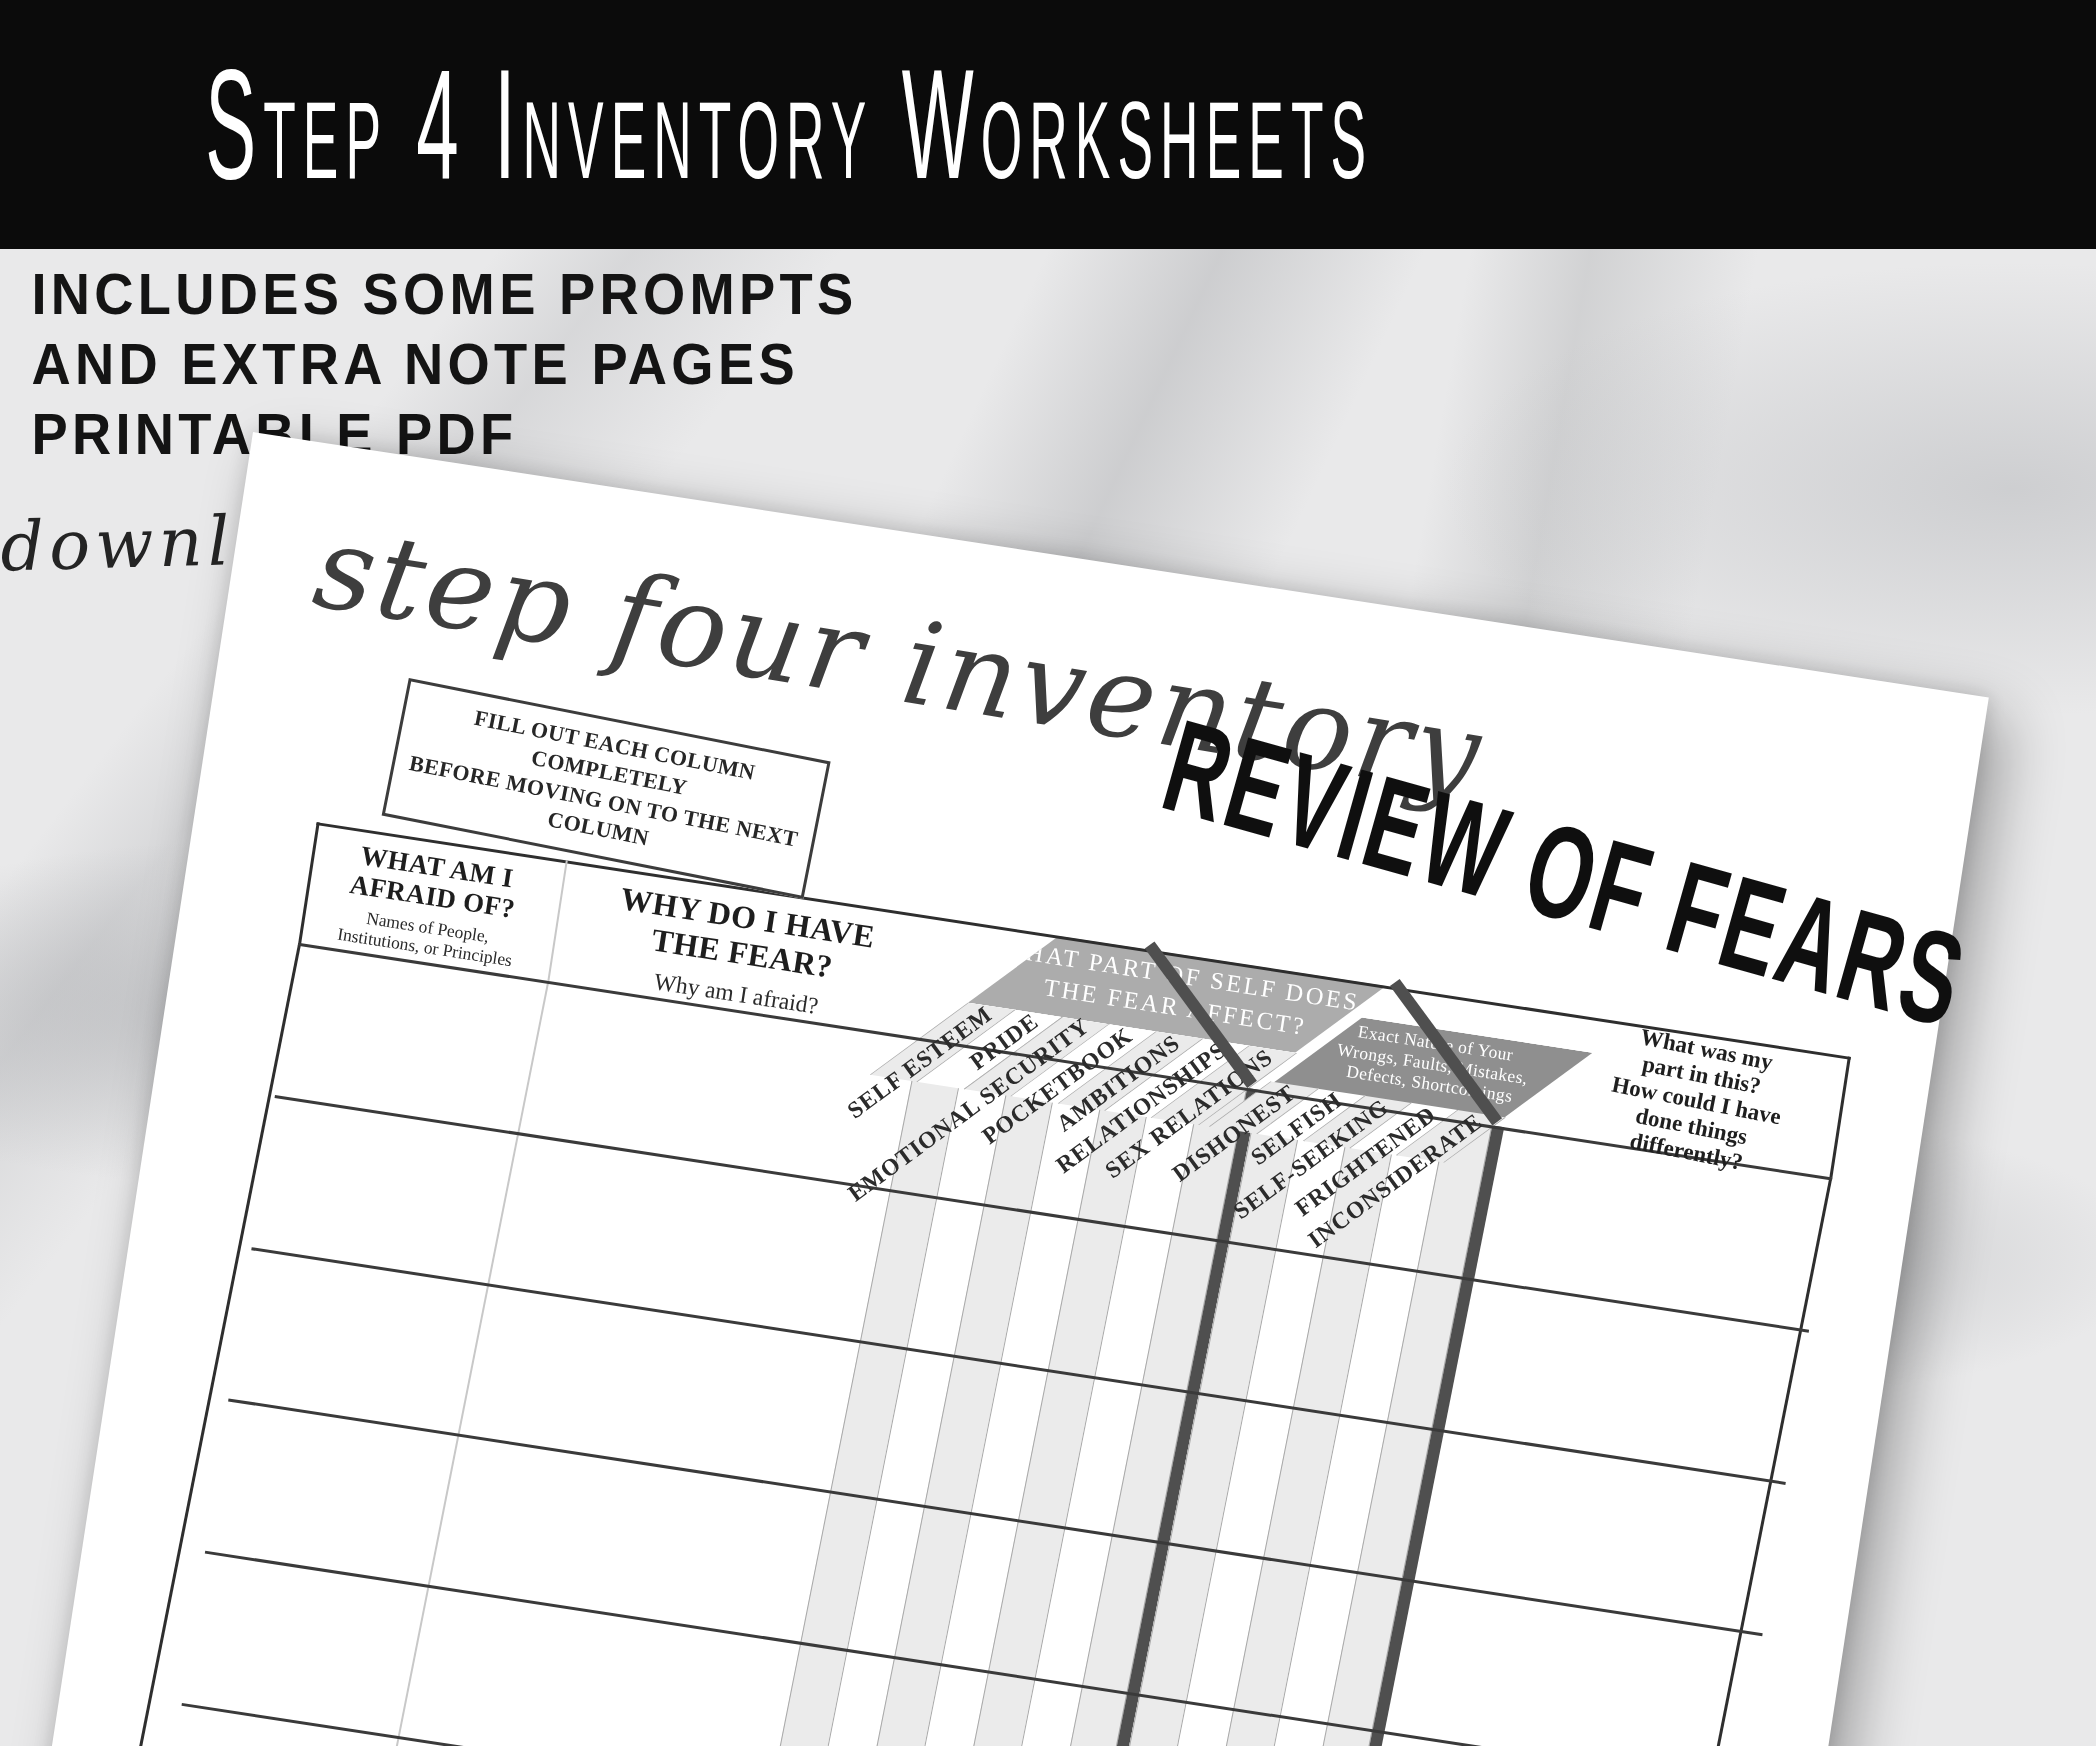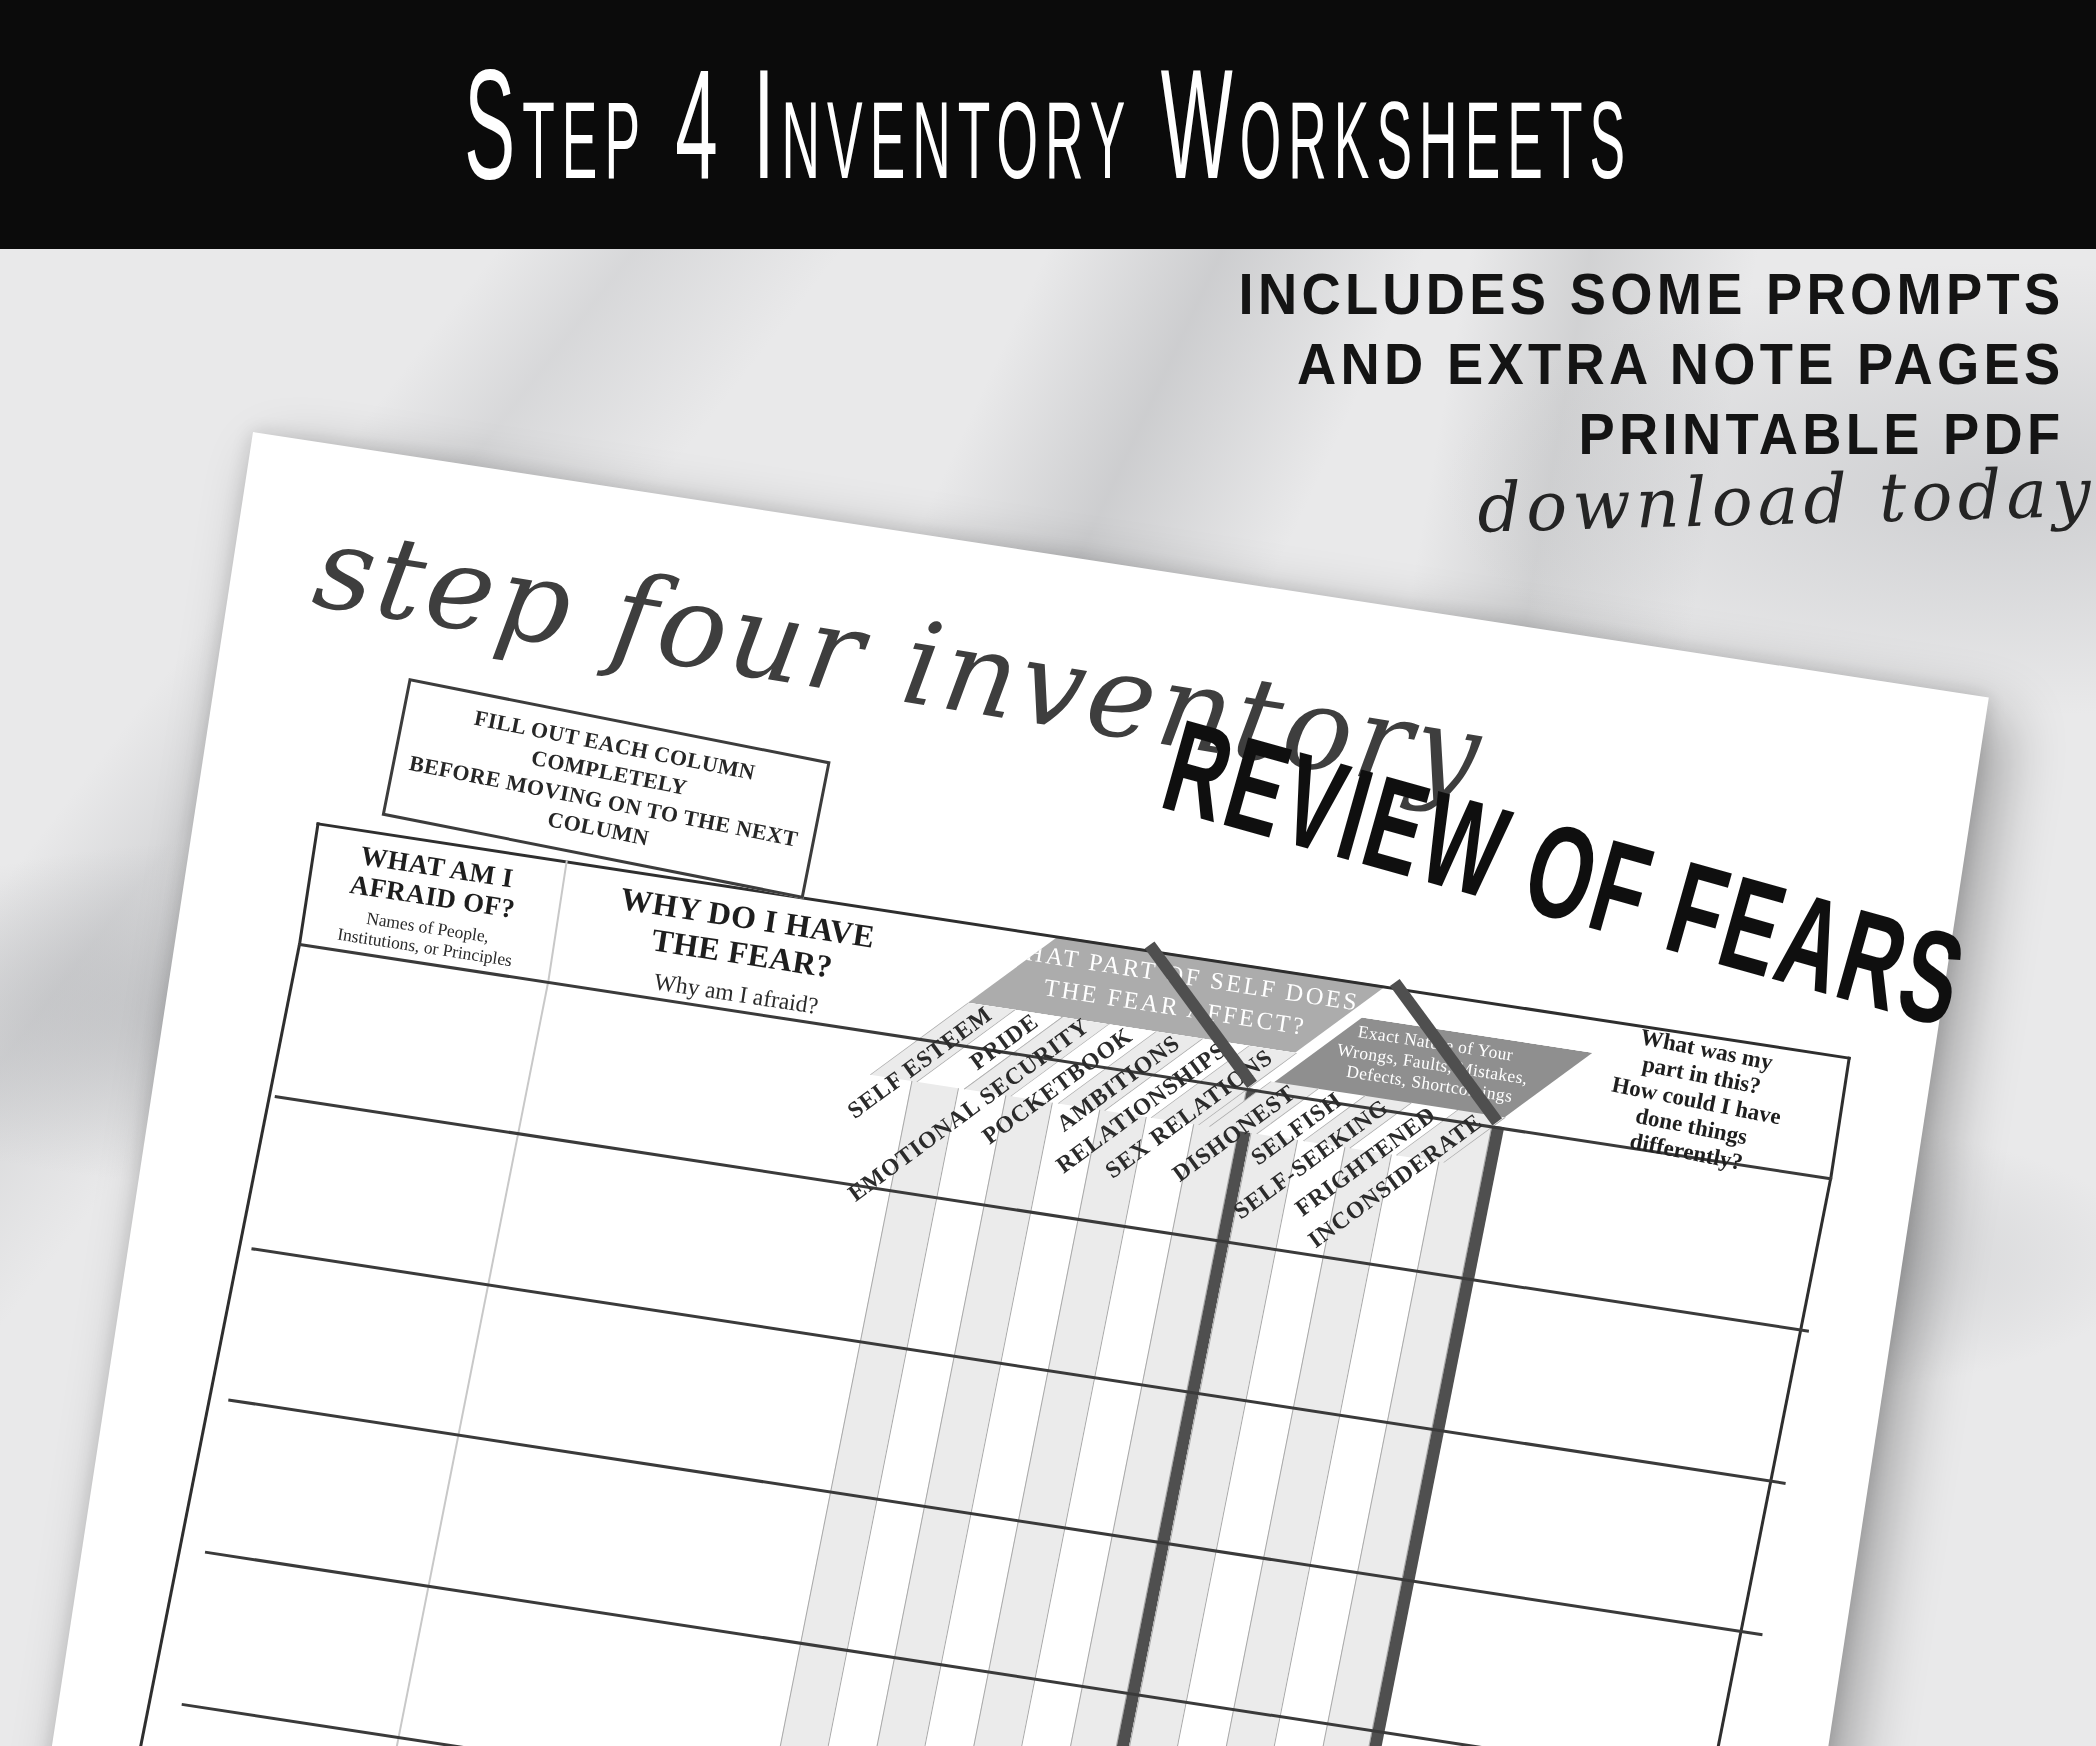--- a/index.html
+++ b/index.html
@@ -11,30 +11,30 @@
       radial-gradient(ellipse 611px 227px at 85% 72%, rgba(158,160,164,.38), transparent 60%),
       radial-gradient(ellipse 873px 349px at 96% 28%, rgba(168,170,174,.42), transparent 65%),
       linear-gradient(115deg, transparent 40%, rgba(140,142,146,.30) 46%, transparent 53%),
       linear-gradient(100deg, transparent 63%, rgba(148,150,152,.28) 68%, transparent 75%),
       linear-gradient(128deg, transparent 20%, rgba(152,154,158,.22) 24%, transparent 30%);
     font-family:"Liberation Serif", serif;
   }
   
   .banner{
     position:absolute;left:0;top:0;width:2096px;height:249px;background:#0b0b0b;
-    display:flex;align-items:center;justify-content:center;
+    display:flex;align-items:center;justify-content:flex-start;
   }
   .banner-title{
     color:#fff;font-family:"Liberation Sans", sans-serif;font-weight:400;
     font-variant:small-caps;font-size:103px;letter-spacing:9.6px;white-space:nowrap;
     transform:scale(.74,1.52);
   }
   
   .promo{
-    position:absolute;left:0;right:0;top:259px;text-align:right;
+    position:absolute;left:0;right:0;top:259px;text-align:left;
     font-family:"Liberation Sans", sans-serif;color:#141414;
   }
   .promo-line{font-size:56px;font-weight:700;letter-spacing:4.4px;line-height:70px;transform:scale(.97,1.04);}
   .promo-script{
     margin-top:10.5px;font-family:"DejaVu Serif", serif;font-style:italic;
     font-size:68px;color:#242424;letter-spacing:5.2px;transform:rotate(-1.5deg);
   }
   
   .paper{
     position:absolute;left:253px;top:432px;width:1756px;height:1668px;background:#ffffff;

